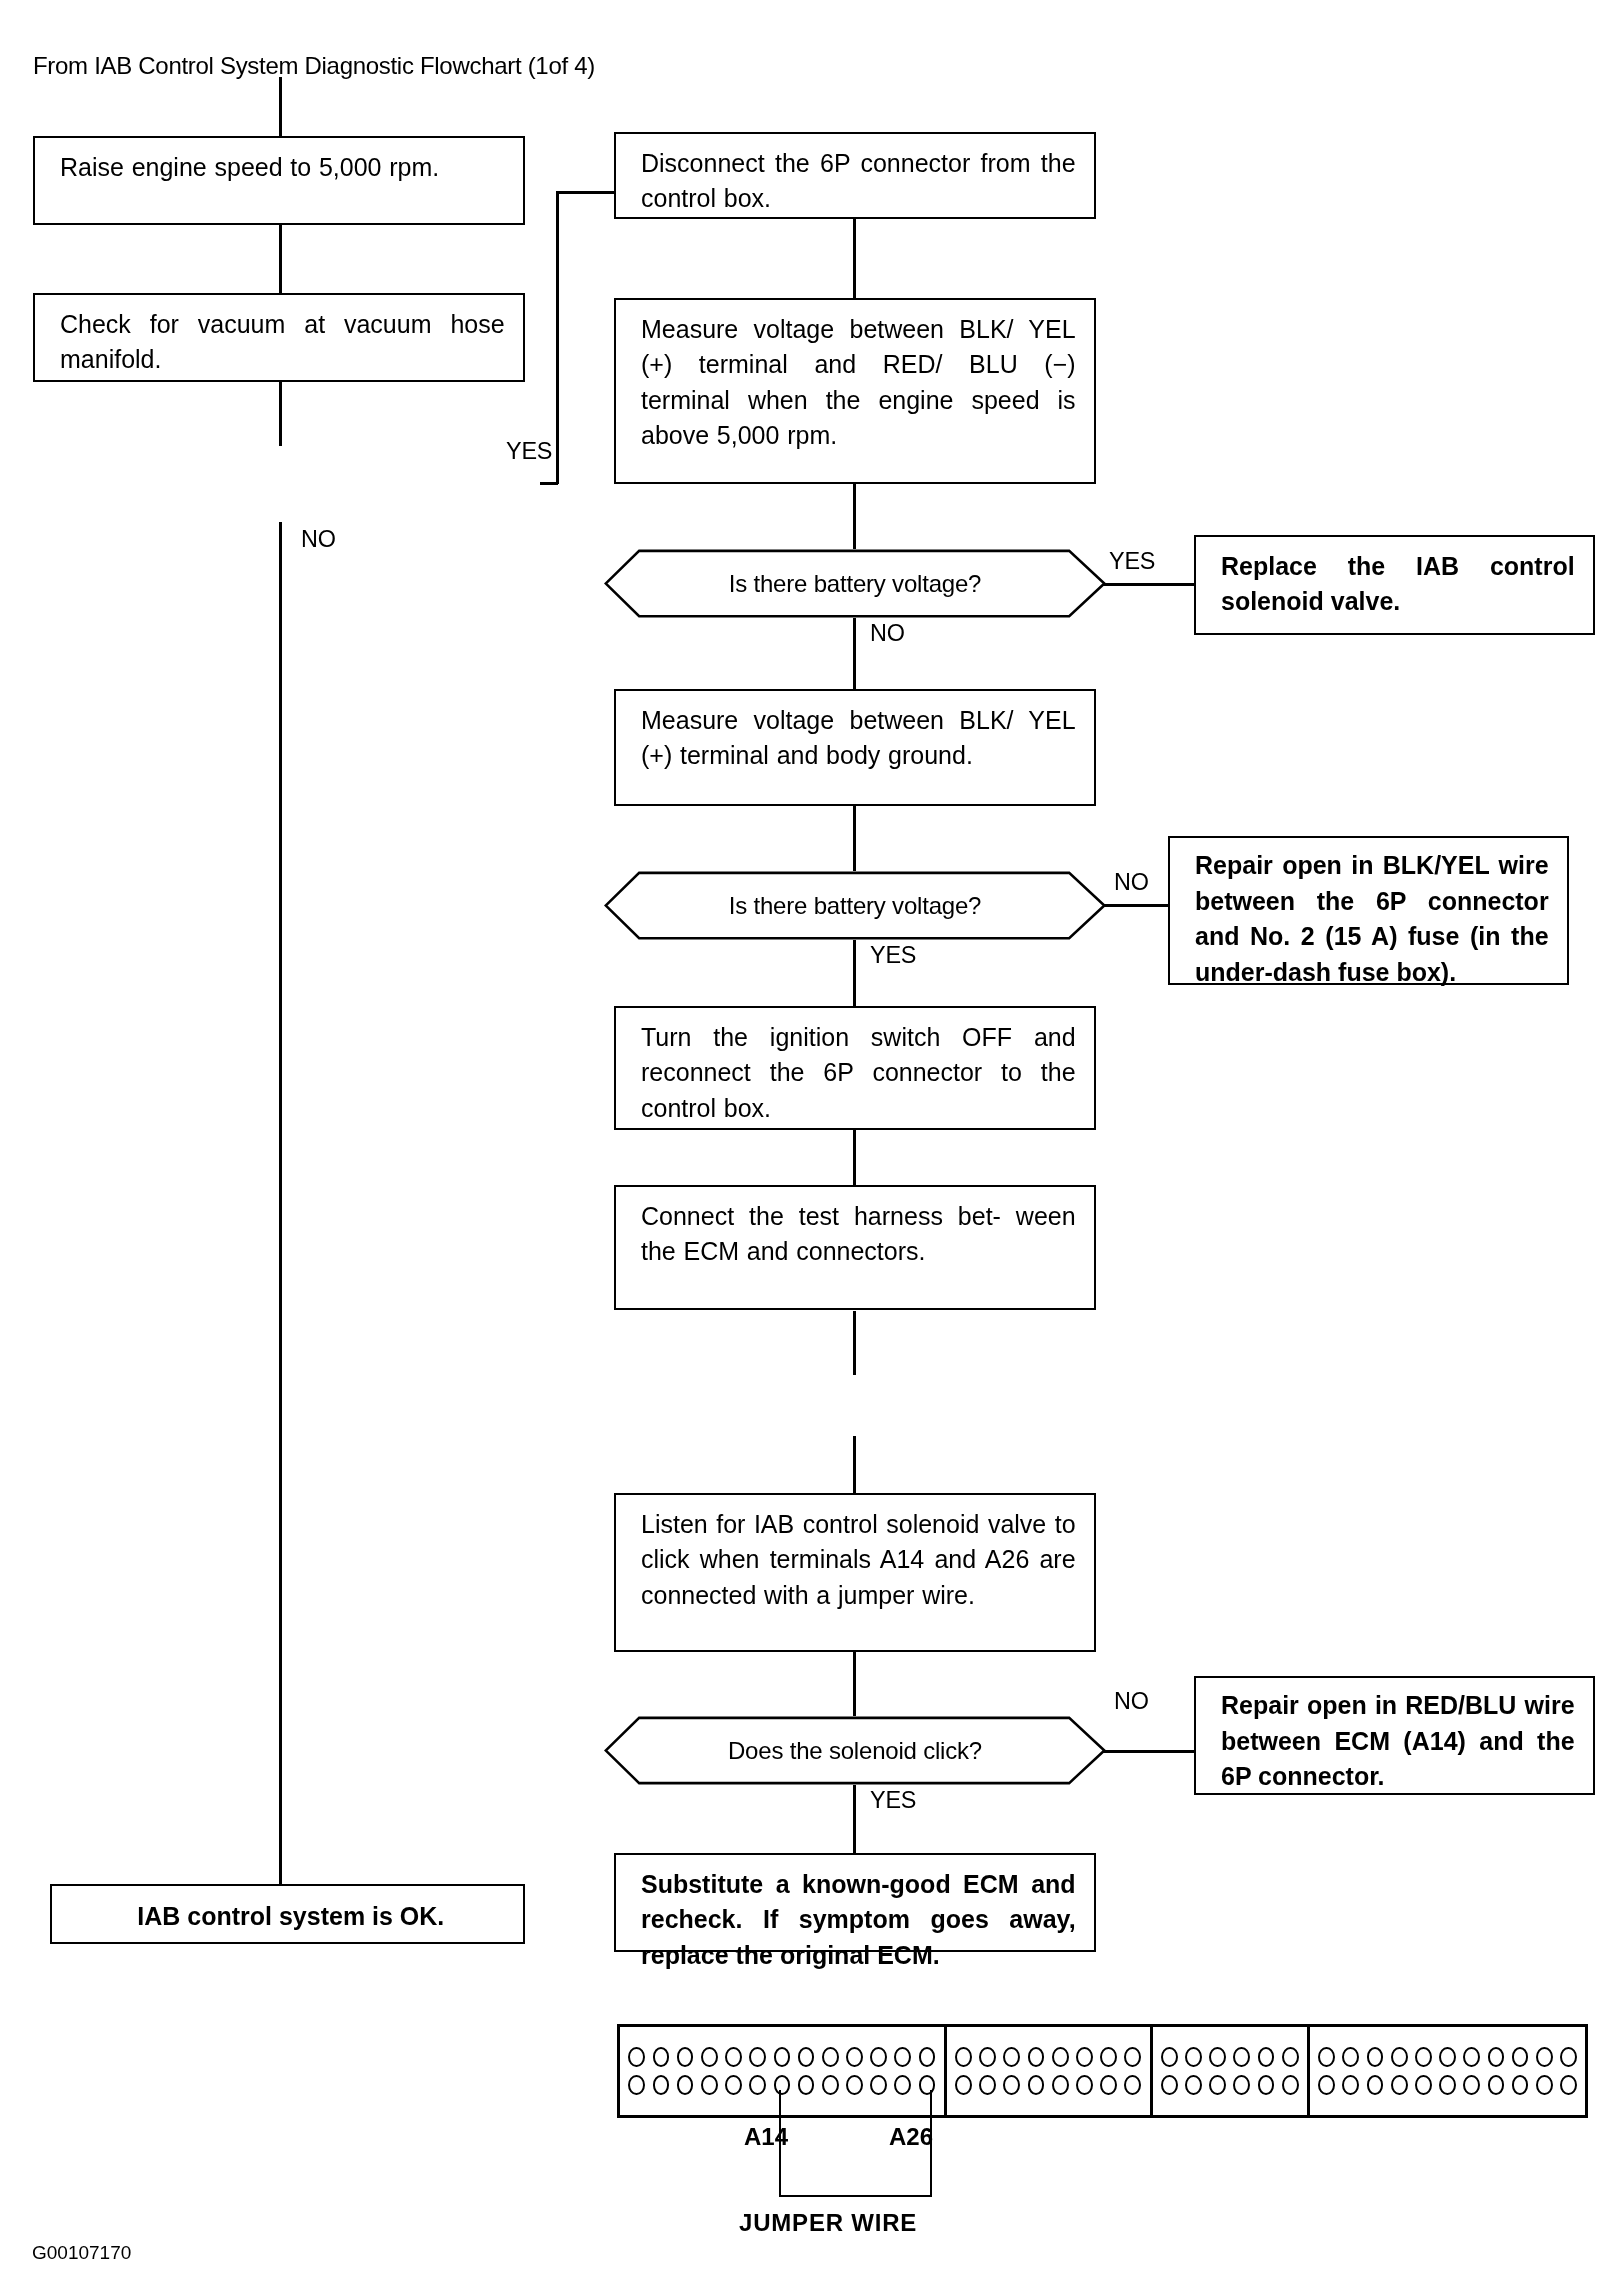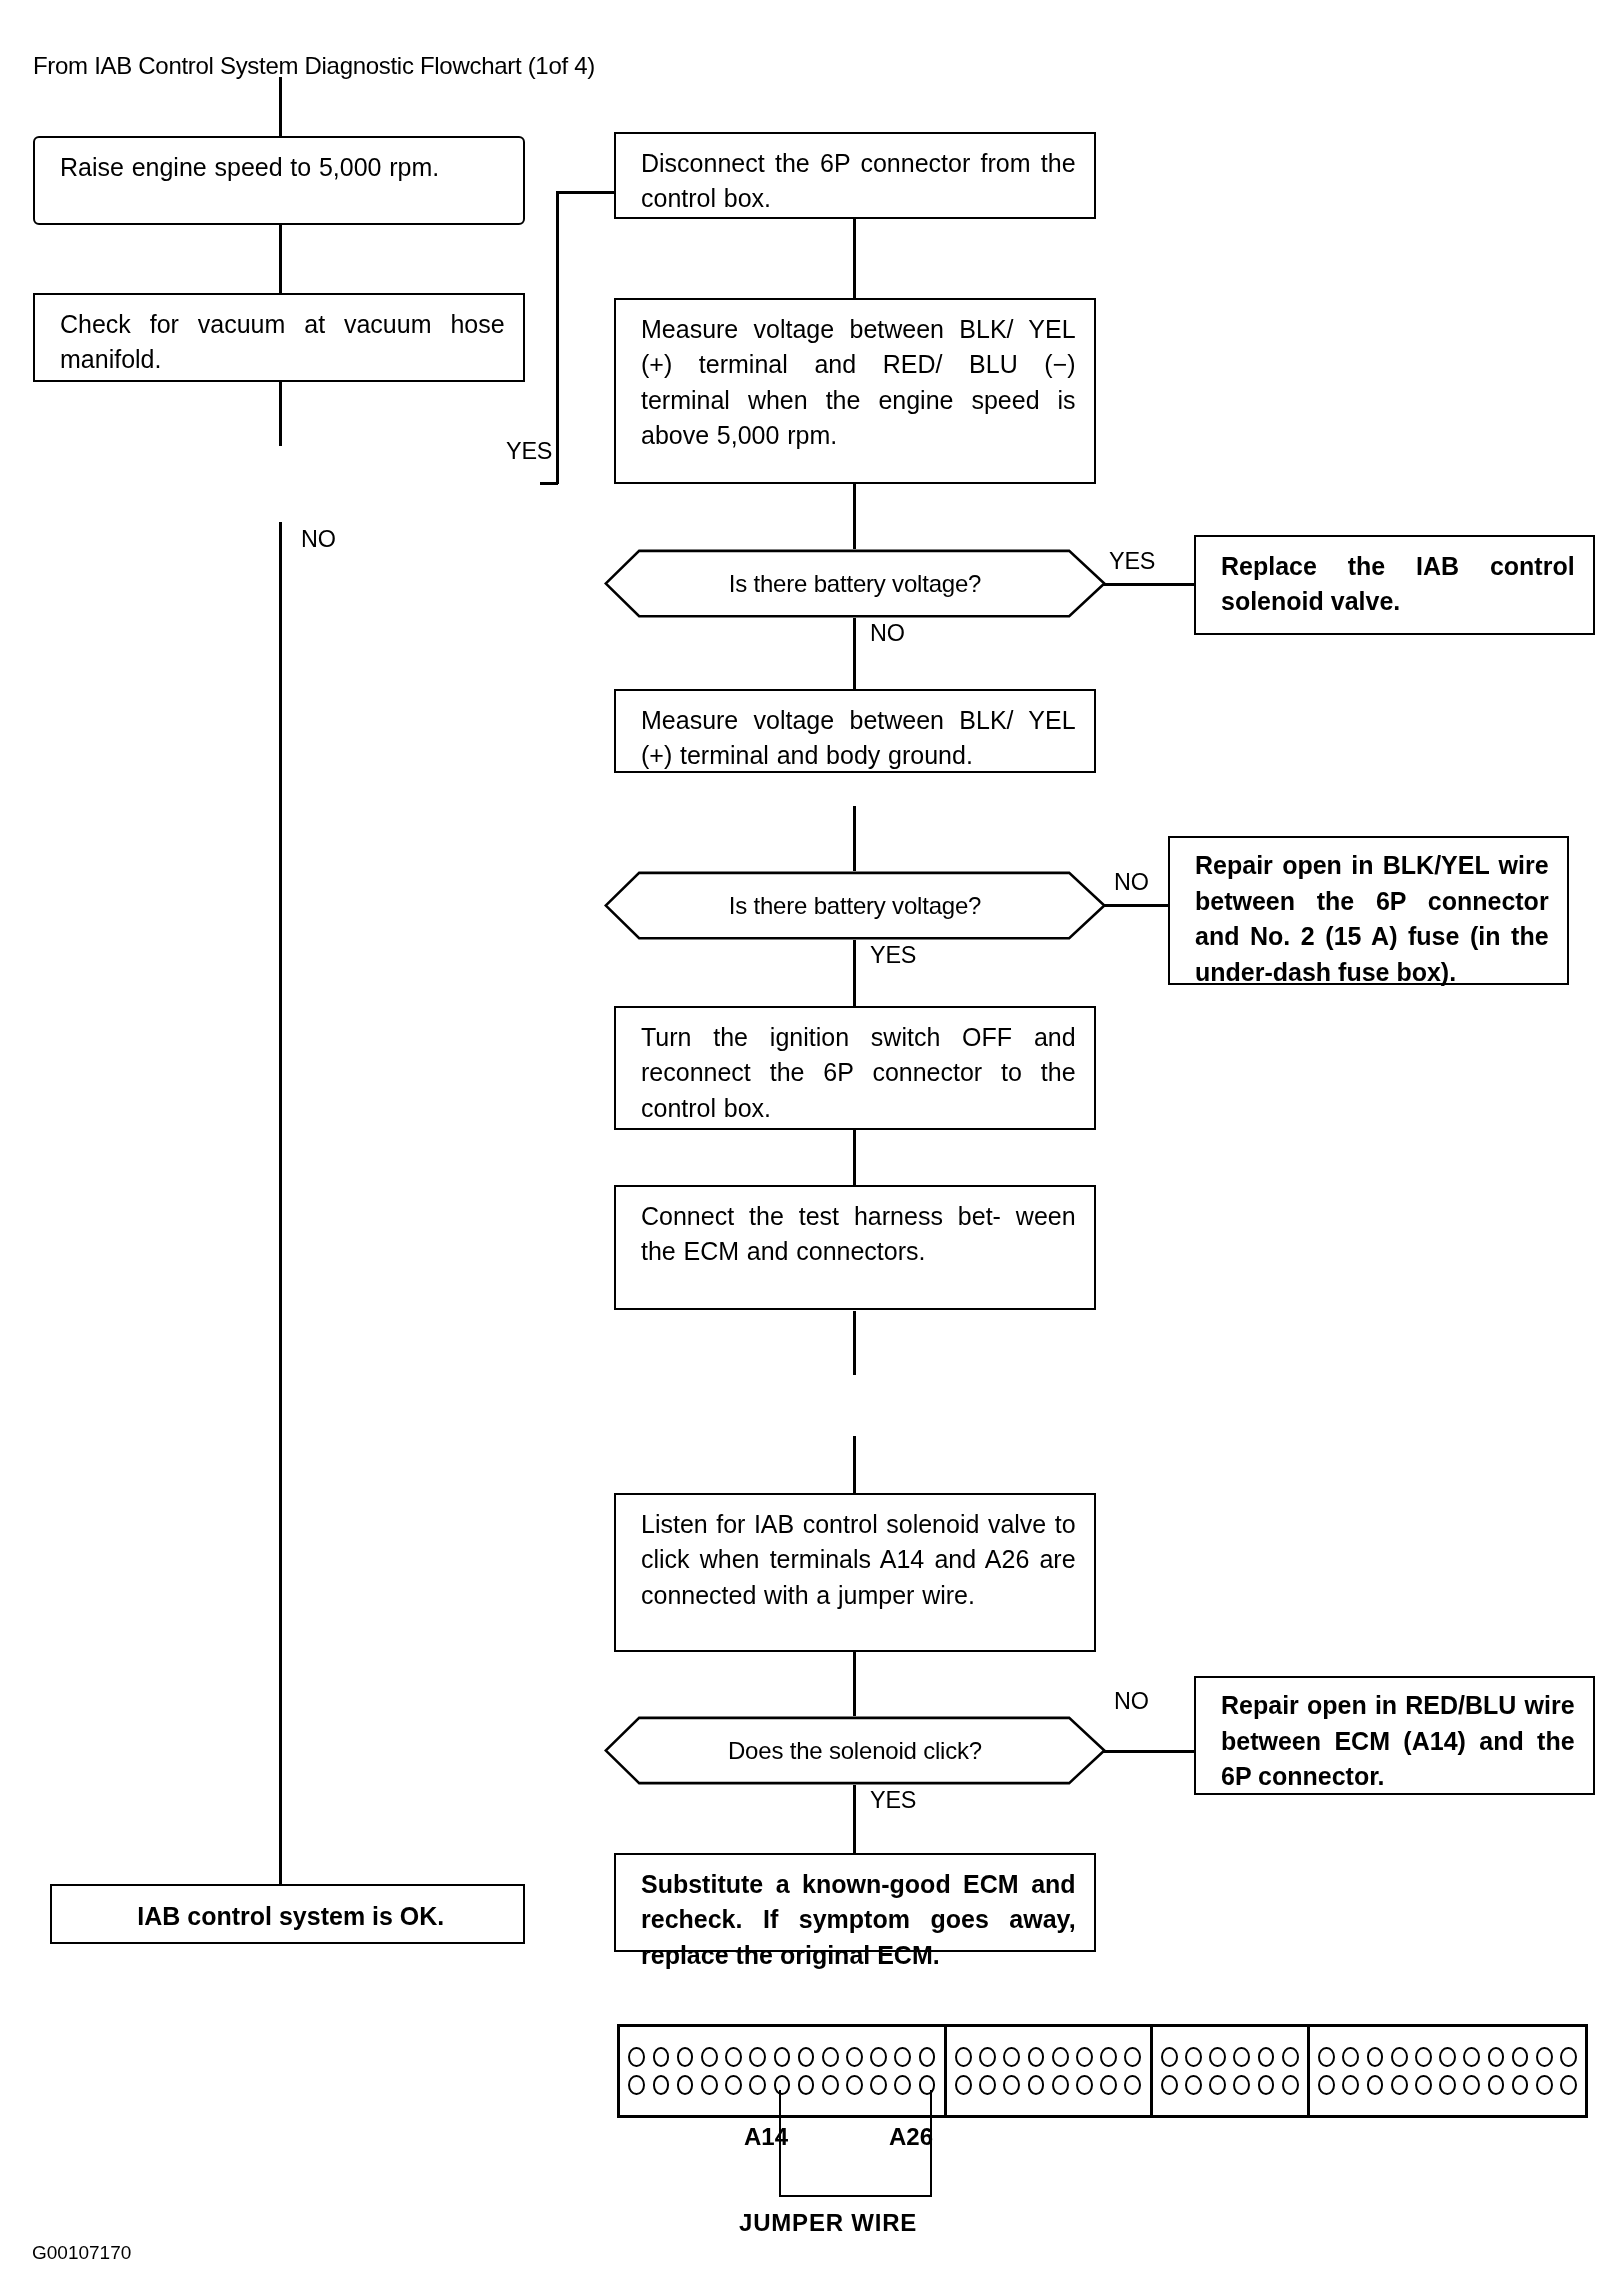--- a/index.html
+++ b/index.html
@@ -101,21 +101,21 @@
 </style>
 </head>
 <body>
 
 <div id="page">
 
   <div class="abs hdr" style="left:33px; top:52px;">From IAB Control System Diagnostic Flowchart (1of 4)</div>
 
   <div class="abs line-v" style="left:279px; top:77px; height:60px;"></div>
 
-  <div class="abs procbox" style="left:33px; top:136px; width:492px; height:89px;border-radius:6px;">Raise  engine  speed  to  5,000 rpm.</div>
+  <div class="abs procbox" style="left:33px; top:136px; width:492px; height:89px;">Raise  engine  speed  to  5,000 rpm.</div>
 
   <div class="abs line-v" style="left:279px; top:225px; height:69px;"></div>
 
   <div class="abs procbox" style="left:33px; top:293px; width:492px; height:89px;">Check  for  vacuum  at  vacuum hose manifold.</div>
 
   <div class="abs line-v" style="left:279px; top:382px; height:64px;"></div>
 
 
   <div class="abs branchlabel" style="left:506px; top:438px;">YES</div>
 
@@ -147,21 +147,21 @@
   <div class="abs branchlabel" style="left:1109px; top:548px;">YES</div>
 
   <div class="abs line-h" style="left:1103px; top:583px; width:92px;"></div>
 
   <div class="abs procbox bold" style="left:1194px; top:535px; width:401px; height:100px;">Replace  the  IAB  control solenoid valve.</div>
 
   <div class="abs branchlabel" style="left:870px; top:620px;">NO</div>
 
   <div class="abs line-v" style="left:853px; top:618px; height:74px;"></div>
 
-  <div class="abs procbox" style="left:614px; top:689px; width:482px; height:84px;">Measure voltage between BLK/ YEL  (+)  terminal  and  body ground.</div>
+  <div class="abs procbox" style="left:614px; top:689px; width:482px; height:117px;">Measure voltage between BLK/ YEL  (+)  terminal  and  body ground.</div>
 
   <div class="abs line-v" style="left:853px; top:806px; height:67px;"></div>
 
   <div class="abs decision" style="left:604px; top:871px; width:502px; height:69px;">
     <svg width="502" height="69" viewBox="0 0 600 82" aria-hidden="true">
       <polygon points="42,2 556,2 598,41 556,80 42,80 2,41" fill="#ffffff" stroke="#000000" stroke-width="3"></polygon>
     </svg>
     <div class="dtext">Is there battery voltage?</div>
   </div>
 

